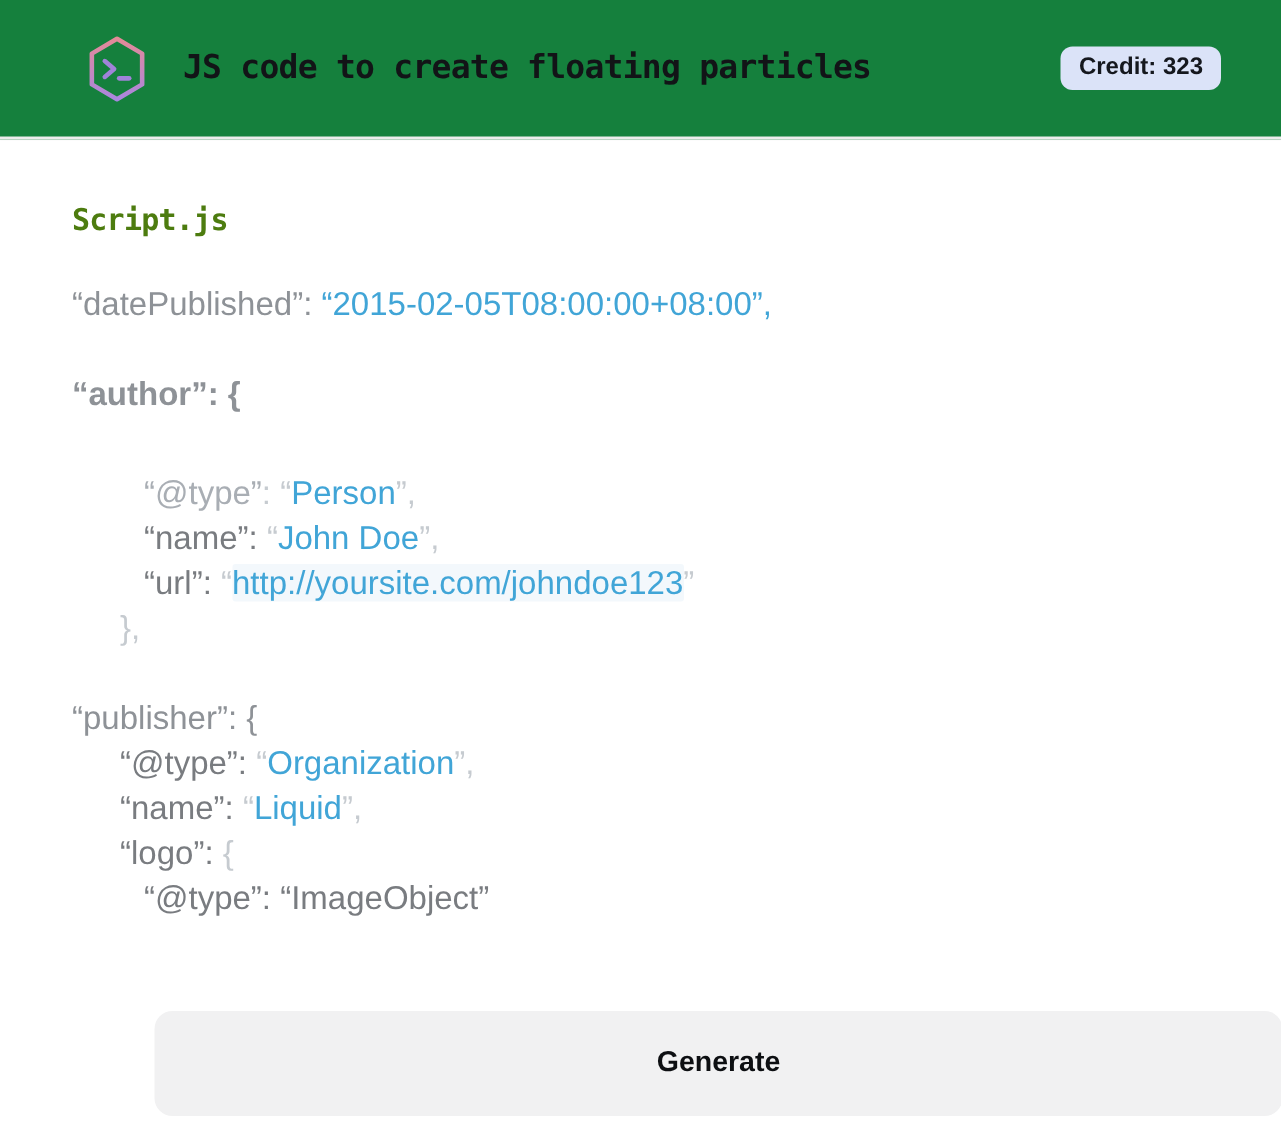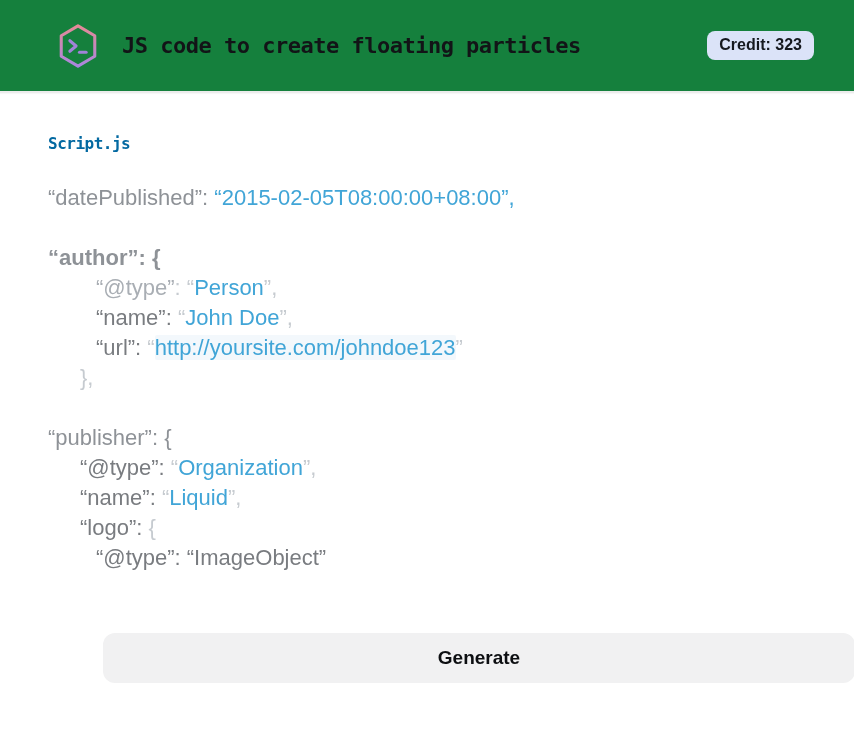--- a/index.html
+++ b/index.html
@@ -51,24 +51,24 @@
     border-radius: 8px;
     white-space: nowrap;
   }
 
   
   .main-area {
     padding: 0 48px;
   }
   .file-title {
     font-family: "DejaVu Sans Mono", monospace;
-    font-size: 16px;
+    font-size: 20px;
     font-weight: 600;
     letter-spacing: -0.5px;
-    color: #0369a1;
+    color: #4d7c0f;
     margin: 0;
     padding-top: 41px;
   }
   .code-block {
     margin-top: 30px;
     font-family: "Liberation Sans", sans-serif;
     font-size: 22px;
   }
   .code-line {
     line-height: 30px;
@@ -81,21 +81,21 @@
   .tok.p  { color: var(--punct-light, #c6cbd0); }
   .tok.v  { color: var(--accent-blue, #41a5d7); }
   .tok.hl { background: rgba(80, 160, 210, 0.07); border-radius: 2px; }
 
   
   .generate-button {
     display: block;
     box-sizing: border-box;
     margin: 60px 47px 0 55px;
     width: 752px;
-    height: 50px;
+    height: 70px;
     background: var(--button-bg, #f1f1f2);
     border: none;
     border-radius: 12px;
     font-family: "Liberation Sans", sans-serif;
     font-size: 19px;
     font-weight: 700;
     color: #0d0f12;
     cursor: pointer;
     text-align: center;
   }
@@ -120,21 +120,21 @@
   <h1 class="app-title">JS code to create floating particles</h1>
   <span class="credit-badge">Credit: 323</span>
 </header>
 
 <main class="main-area">
   <h2 class="file-title">Script.js</h2>
   <div class="code-block">
       <div class="code-line" style="padding-left: 0px;"><span class="tok k1">“datePublished”</span><span class="tok k1">: </span><span class="tok v">“2015-02-05T08:00:00+08:00”,</span></div>
       <div class="code-line" style="padding-left: 0px;"></div>
       <div class="code-line" style="padding-left: 0px; font-weight: bold;"><span class="tok k1">“author”</span><span class="tok k1">: {</span></div>
-      <div class="code-line" style="padding-left: 48px;"><span class="tok k2">“@type”</span><span class="tok p">: </span><span class="tok p">“</span><span class="tok v">Person</span><span class="tok p">”,</span></div>
+      <div class="code-line" style="padding-left: 48px; margin-top: 36px;"><span class="tok k2">“@type”</span><span class="tok p">: </span><span class="tok p">“</span><span class="tok v">Person</span><span class="tok p">”,</span></div>
       <div class="code-line" style="padding-left: 48px;"><span class="tok k3">“name”</span><span class="tok k3">: </span><span class="tok p">“</span><span class="tok v">John Doe</span><span class="tok p">”,</span></div>
       <div class="code-line" style="padding-left: 48px;"><span class="tok k3">“url”</span><span class="tok k3">: </span><span class="tok p">“</span><span class="tok v hl">http://yoursite.com/johndoe123</span><span class="tok p">”</span></div>
       <div class="code-line" style="padding-left: 32px;"><span class="tok p">},</span></div>
       <div class="code-line" style="padding-left: 0px;"></div>
       <div class="code-line" style="padding-left: 0px;"><span class="tok k1">“publisher”</span><span class="tok k1">: {</span></div>
       <div class="code-line" style="padding-left: 32px;"><span class="tok k3">“@type”</span><span class="tok k3">: </span><span class="tok p">“</span><span class="tok v">Organization</span><span class="tok p">”,</span></div>
       <div class="code-line" style="padding-left: 32px;"><span class="tok k3">“name”</span><span class="tok k3">: </span><span class="tok p">“</span><span class="tok v">Liquid</span><span class="tok p">”,</span></div>
       <div class="code-line" style="padding-left: 32px;"><span class="tok k3">“logo”</span><span class="tok k3">: </span><span class="tok p">{</span></div>
       <div class="code-line" style="padding-left: 48px;"><span class="tok k3">“@type”: “ImageObject”</span></div>
     </div>

